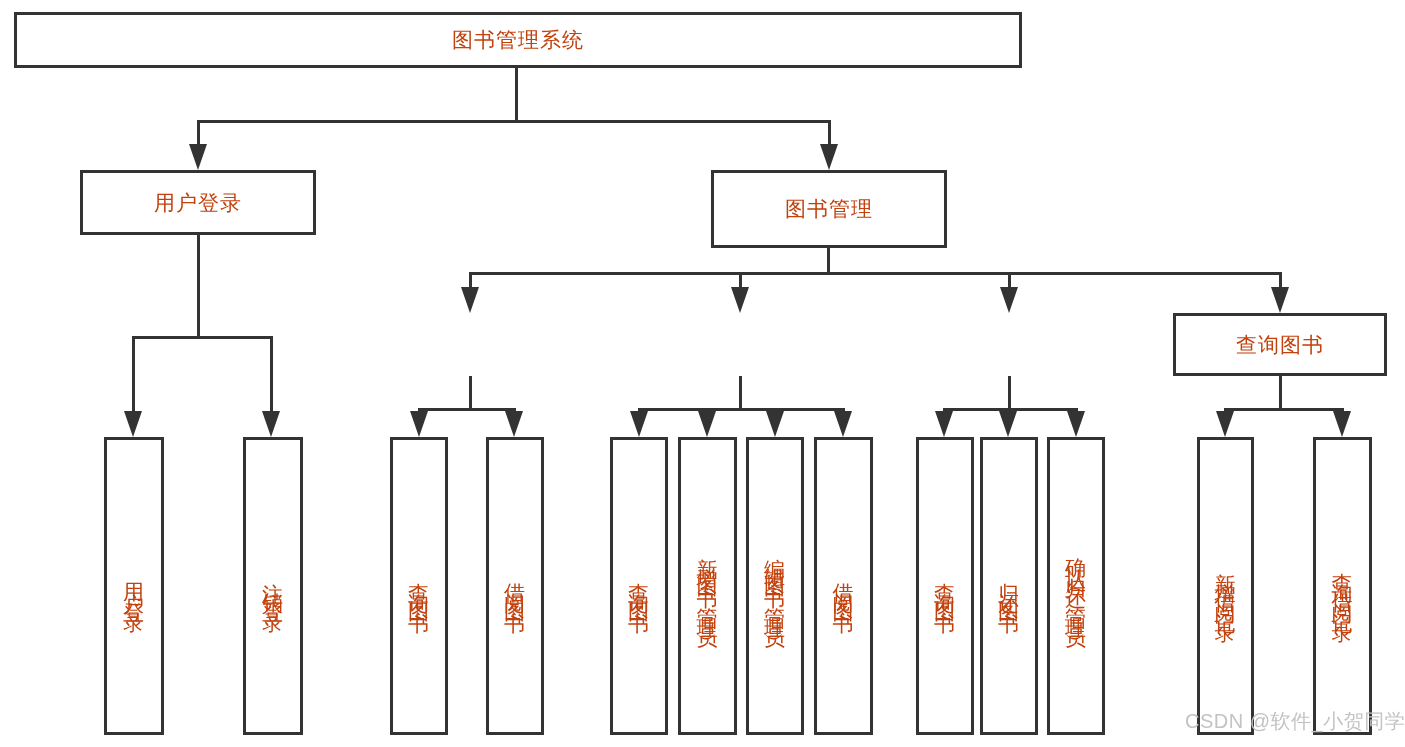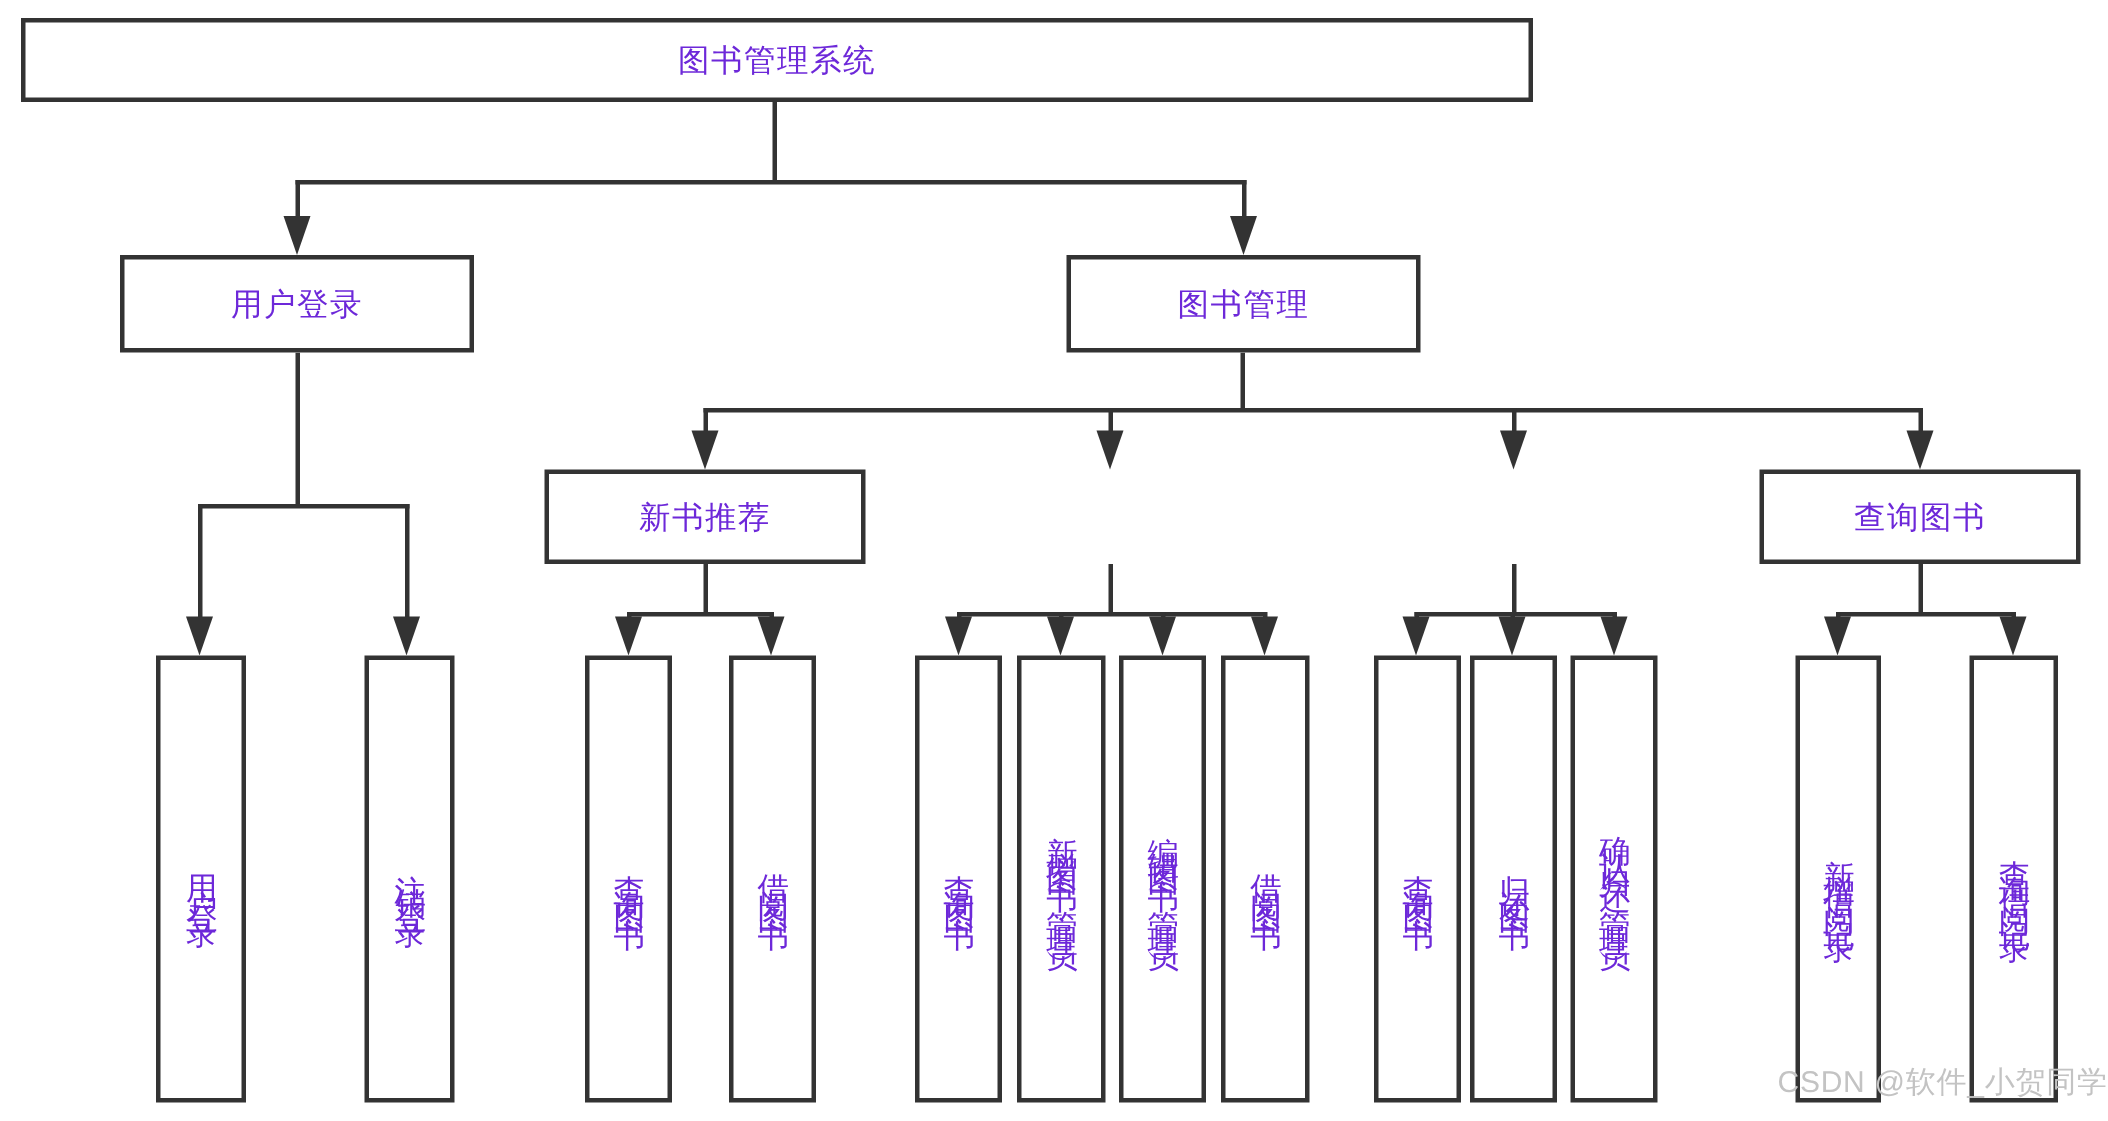--- a/index.html
+++ b/index.html
@@ -16,21 +16,21 @@
     overflow: hidden;
   }
   .box {
     position: absolute;
     box-sizing: border-box;
     background: #ffffff;
     border: 3px solid #333333;
     display: flex;
     align-items: center;
     justify-content: center;
-    color: #6d28d9;
+    color: #c2410c;
     z-index: 2;
   }
   .box.h span {
     font-size: 21px;
     letter-spacing: 1px;
     white-space: nowrap;
   }
   .box.v span {
     writing-mode: vertical-rl;
     text-orientation: mixed;
@@ -77,21 +77,21 @@
   <div class="vline" style="left:515px; top:68px; height:52px"></div>
   <div class="hline" style="left:197px; top:120px; width:634px"></div>
   <div class="vline" style="left:197px; top:120px; height:28px"></div>
   <div class="arrow" style="left:189px; top:144px"></div>
   <div class="vline" style="left:828px; top:120px; height:28px"></div>
   <div class="arrow" style="left:820px; top:144px"></div>
 
   <div class="box h" style="left:80px; top:170px; width:236px; height:65px">
     <span>用户登录</span>
   </div>
-  <div class="box h" style="left:711px; top:170px; width:236px; height:65px">
+  <div class="box h" style="left:711px; top:170px; width:236px; height:78px">
     <span>图书管理</span>
   </div>
 
   <div class="vline" style="left:197px; top:235px; height:101px"></div>
   <div class="hline" style="left:132px; top:336px; width:141px"></div>
   <div class="vline" style="left:132px; top:336px; height:77px"></div>
   <div class="arrow" style="left:124px; top:411px"></div>
   <div class="vline" style="left:270px; top:336px; height:77px"></div>
   <div class="arrow" style="left:262px; top:411px"></div>
 
@@ -99,23 +99,20 @@
   <div class="hline" style="left:469px; top:272px; width:813px"></div>
   <div class="vline" style="left:469px; top:272px; height:17px"></div>
   <div class="arrow" style="left:461px; top:287px"></div>
   <div class="vline" style="left:739px; top:272px; height:17px"></div>
   <div class="arrow" style="left:731px; top:287px"></div>
   <div class="vline" style="left:1008px; top:272px; height:17px"></div>
   <div class="arrow" style="left:1000px; top:287px"></div>
   <div class="vline" style="left:1279px; top:272px; height:17px"></div>
   <div class="arrow" style="left:1271px; top:287px"></div>
 
-  <div class="box h" style="left:363px; top:313px; width:214px; height:63px">
-    <span>新书推荐</span>
-  </div>
   <div class="box h" style="left:1173px; top:313px; width:214px; height:63px">
     <span>查询图书</span>
   </div>
 
   <div class="vline" style="left:469px; top:376px; height:32px"></div>
   <div class="hline" style="left:418px; top:408px; width:98px"></div>
   <div class="vline" style="left:418px; top:408px; height:8px"></div>
   <div class="arrow" style="left:410px; top:411px"></div>
   <div class="vline" style="left:513px; top:408px; height:8px"></div>
   <div class="arrow" style="left:505px; top:411px"></div>

